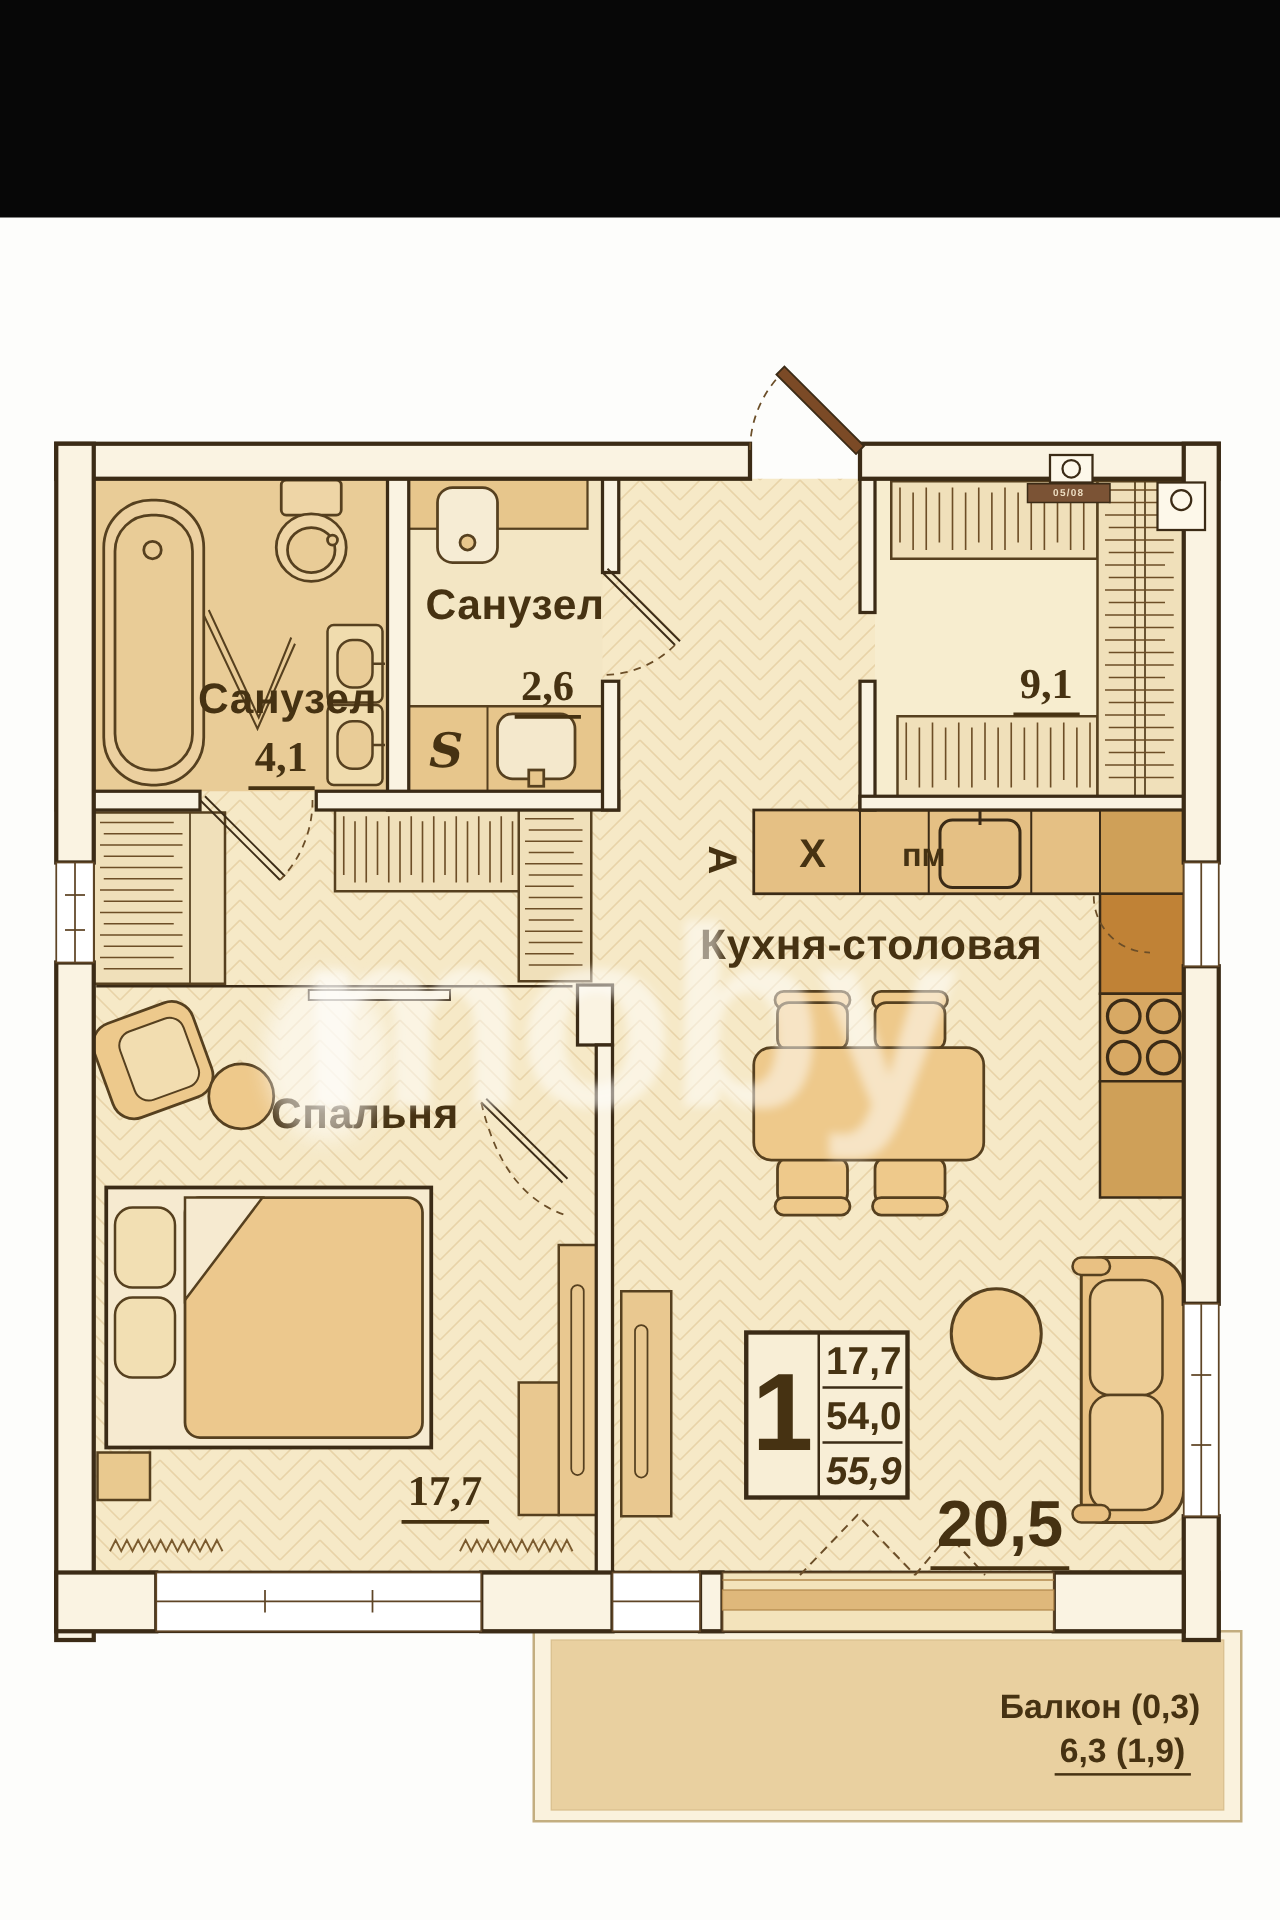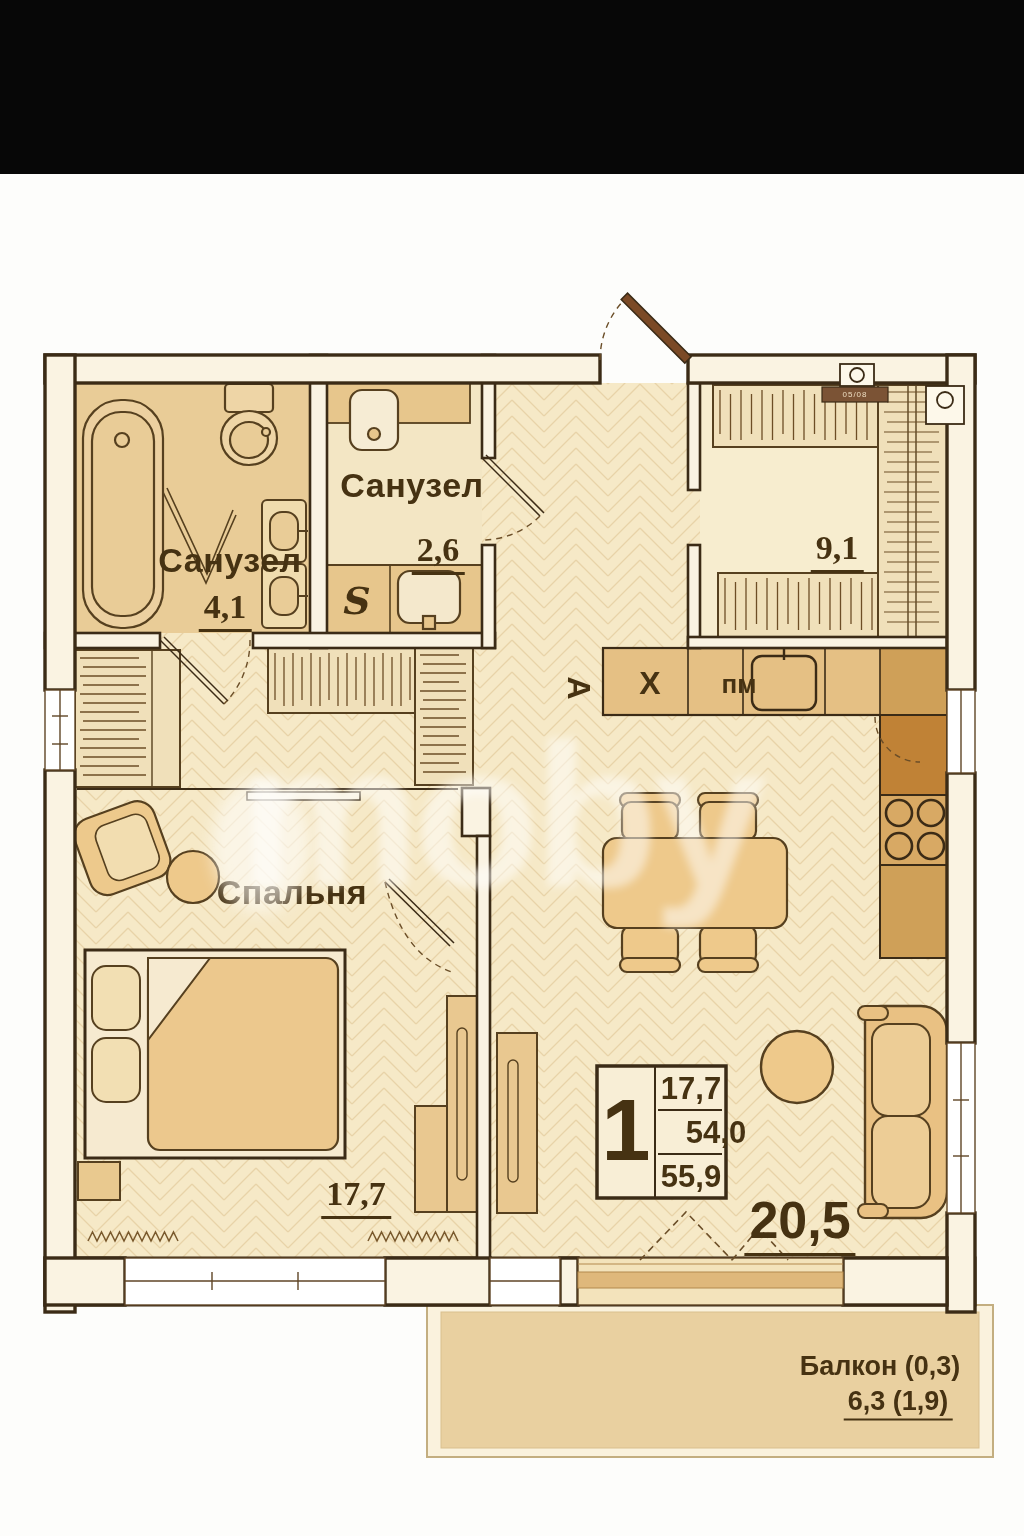--- a/index.html
+++ b/index.html
@@ -12,21 +12,21 @@
   .room{font-size:34px;letter-spacing:0.5px;}
   .area{font-size:34px;font-family:Liberation Serif, serif;}
   .und{border-bottom:3px solid #463212;padding:0 5px 3px 5px;display:inline-block;}
   .und2{border-bottom:2px solid #463212;padding:0 4px 2px 4px;display:inline-block;}
   .big{font-size:52px;}
   .legend-one{font-size:88px;}
   .legend-num{font-size:31px;}
   .mark{font-size:32px;}
   .mark-small{font-size:26px;}
   .balc{font-size:27px;}
-  .tiny{font-size:8px;font-weight:normal;color:#ecdcc0;letter-spacing:1px;}
+  .tiny{font-size:8px;font-weight:bold;color:#ecdcc0;letter-spacing:1px;}
   #watermark{position:absolute;left:238px;top:712px;z-index:5;pointer-events:none;
      font-size:205px;font-weight:bold;color:rgba(255,255,255,0.5);
      filter:blur(4px);letter-spacing:-6px;line-height:1;}
   #wblob{position:absolute;left:206px;top:770px;width:110px;height:150px;z-index:5;
      pointer-events:none;filter:blur(7px);
      background:radial-gradient(ellipse at center,rgba(255,255,255,0.55) 0 55%,rgba(255,255,255,0) 72%);}
 </style>
 </head>
 <body>
 
@@ -413,32 +413,33 @@
   </svg>
 
   <div class="lbl room" style="left:230px;top:560px;">Санузел</div>
   <div class="lbl area" style="left:225px;top:610px;"><span class="und">4,1</span></div>
 
   <div class="lbl room" style="left:412px;top:485px;">Санузел</div>
   <div class="lbl area" style="left:438px;top:553px;"><span class="und">2,6</span></div>
 
   <div class="lbl area" style="left:837px;top:551px;"><span class="und">9,1</span></div>
 
+  <div class="lbl room" style="left:697px;top:757px;">Кухня-столовая</div>
   <div class="lbl big" style="left:800px;top:1223px;"><span class="und">20,5</span></div>
 
   <div class="lbl room" style="left:292px;top:892px;">Спальня</div>
   <div class="lbl area" style="left:356px;top:1197px;"><span class="und">17,7</span></div>
 
   <div class="lbl balc" style="left:880px;top:1366px;">Балкон (0,3)</div>
   <div class="lbl balc" style="left:898px;top:1403px;"><span class="und2">6,3 (1,9)</span></div>
 
   <div class="lbl legend-one" style="left:626px;top:1130px;">1</div>
   <div class="lbl legend-num" style="left:691px;top:1089px;">17,7</div>
-  <div class="lbl legend-num" style="left:691px;top:1133px;margin-left:25px;">54,0</div>
-  <div class="lbl legend-num" style="left:691px;top:1177px;">55,9</div>
+  <div class="lbl legend-num" style="left:691px;top:1133px;">54,0</div>
+  <div class="lbl legend-num" style="left:691px;top:1177px;font-style:italic;">55,9</div>
 
   <div class="lbl mark" style="left:578px;top:688px;transform:translate(-50%,-50%) rotate(90deg);">А</div>
   <div class="lbl mark" style="left:650px;top:683px;">Х</div>
   <div class="lbl mark-small" style="left:739px;top:684px;">пм</div>
   <div class="lbl" style="left:357px;top:600px;font-size:38px;font-family:'DejaVu Serif',serif;font-style:italic;">S</div>
   <div class="lbl tiny" style="left:855px;top:394px;">05/08</div>
 
   <div id="wblob"></div>
   <div id="watermark">moby</div>
 </div>

